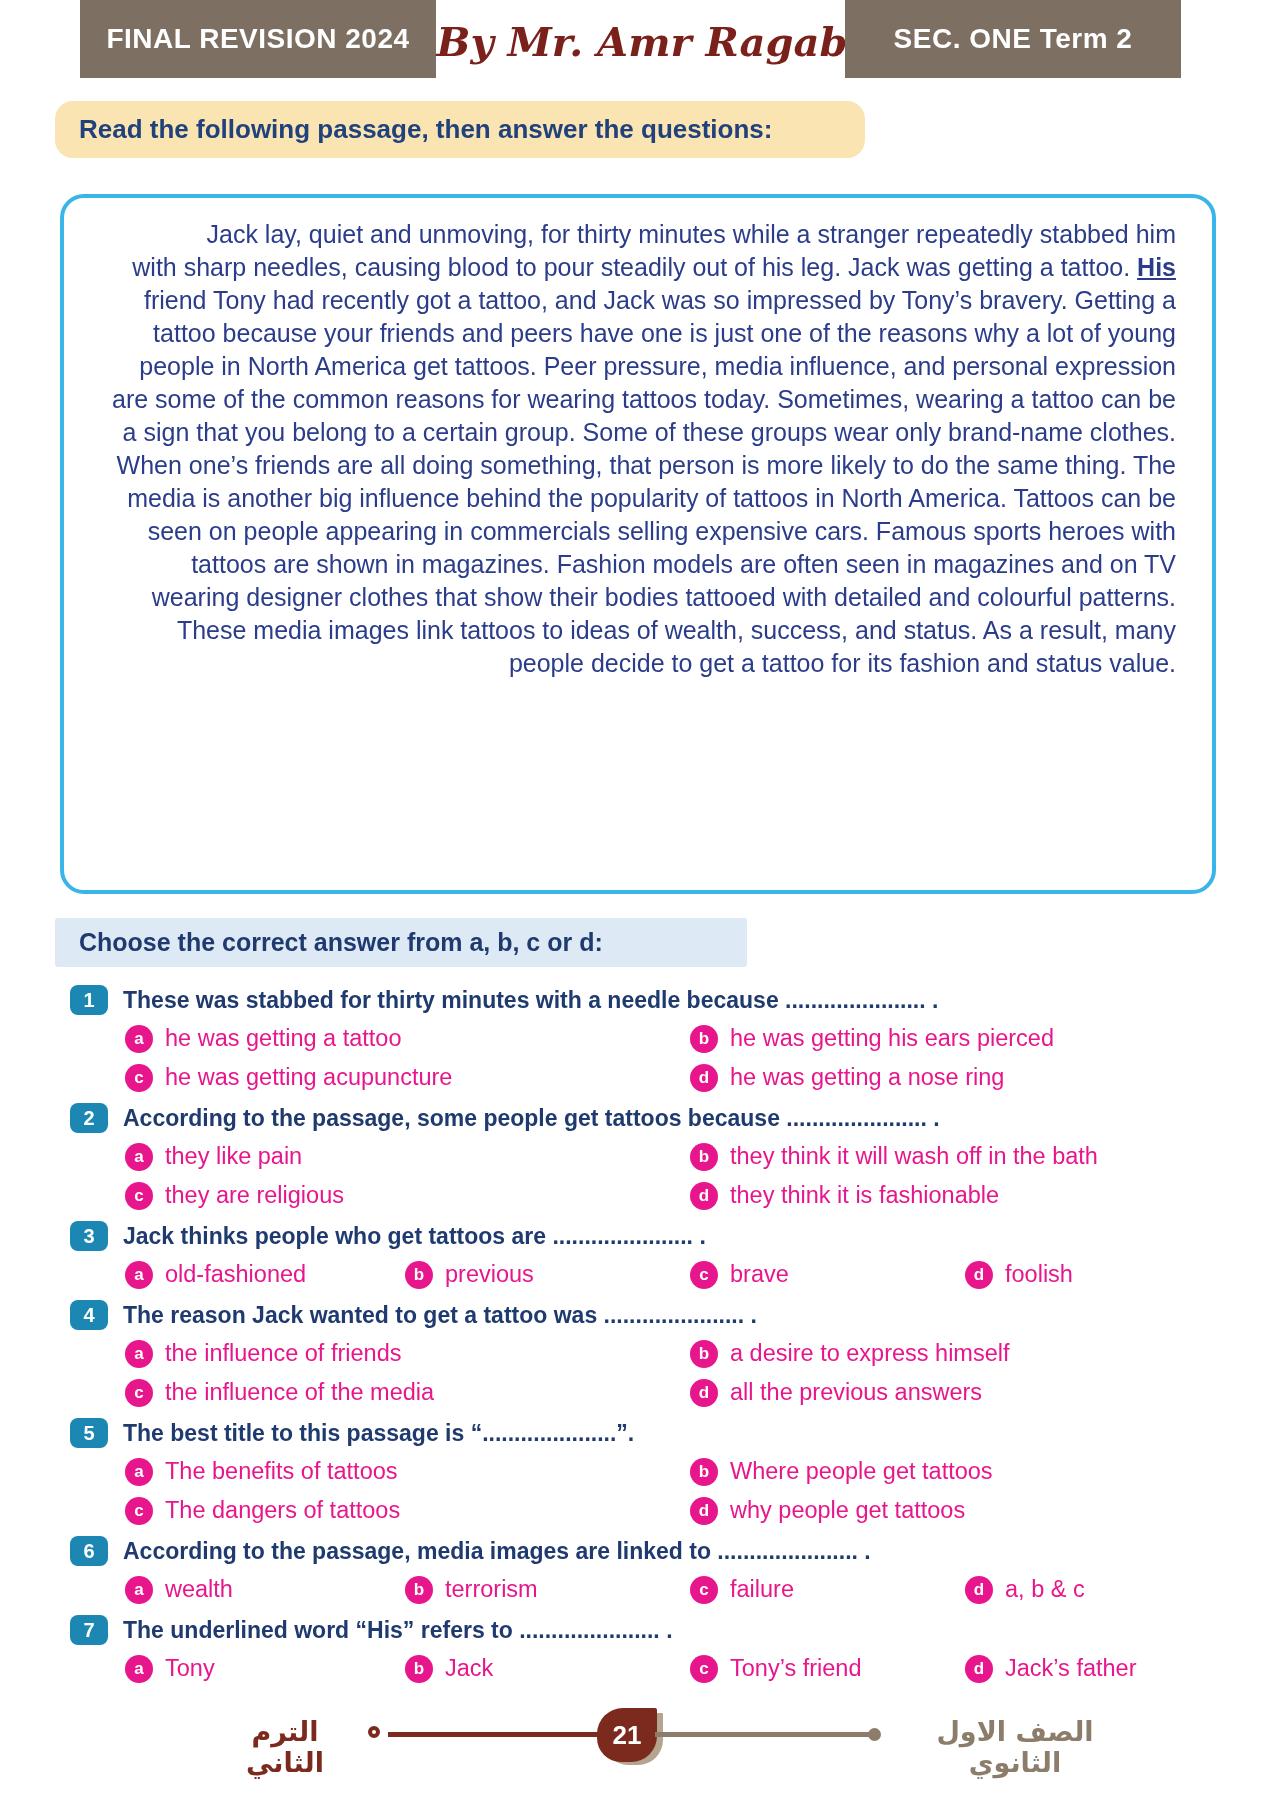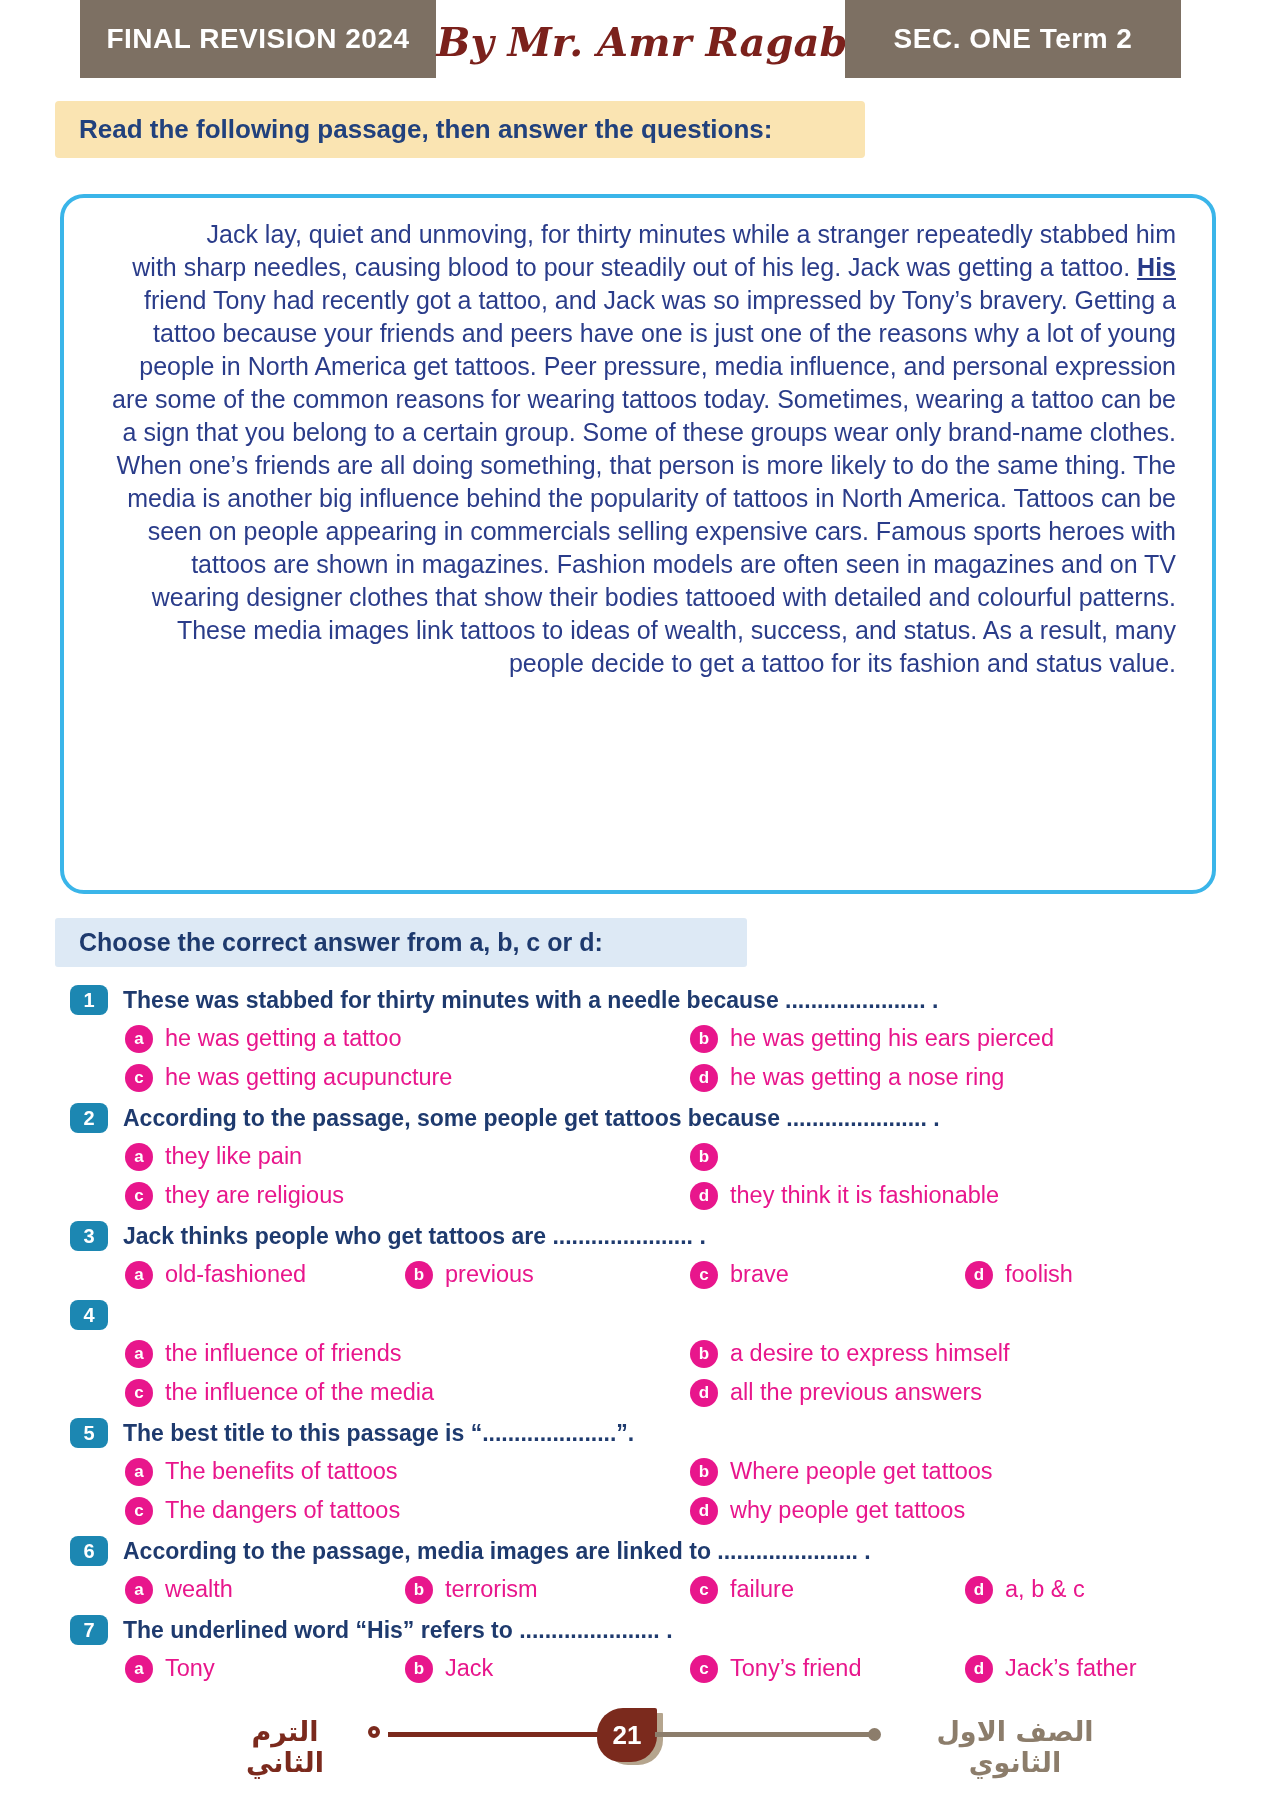--- a/index.html
+++ b/index.html
@@ -26,21 +26,21 @@
   .author {
     position: absolute; left: 452px; top: 6px; width: 380px; height: 70px;
     display: flex; align-items: center; justify-content: center;
     font-family: "DejaVu Serif", serif; font-style: italic; font-weight: bold;
     font-size: 40px; color: #7b211c; white-space: nowrap;
   }
 
   
   .read-banner {
     position: absolute; left: 55px; top: 101px; width: 810px; height: 57px;
-    background: #fae4b2; border-radius: 4px;
+    background: #fae4b2; border-radius: 18px;
     display: flex; align-items: center; padding-left: 24px;
     color: #21417d; font-weight: bold; font-size: 26px;
   }
   .choose-banner {
     position: absolute; left: 55px; top: 918px; width: 692px; height: 49px;
     background: #dde9f5; border-radius: 3px;
     display: flex; align-items: center; padding-left: 24px;
     color: #1e3a6e; font-weight: bold; font-size: 25px;
   }
 
@@ -171,20 +171,21 @@
         <span class="q-num">2</span>
         <span class="q-text">According to the passage, some people get tattoos because ...................... .</span>
       </div>
       <div class="opts two-col">
         <div class="opt">
           <span class="opt-circle">a</span>
           <span class="opt-text">they like pain</span>
         </div>
         <div class="opt">
           <span class="opt-circle">b</span>
+          <span class="opt-text">they think it will wash off in the bath</span>
         </div>
         <div class="opt">
           <span class="opt-circle">c</span>
           <span class="opt-text">they are religious</span>
         </div>
         <div class="opt">
           <span class="opt-circle">d</span>
           <span class="opt-text">they think it is fashionable</span>
         </div>
       </div>
@@ -211,20 +212,21 @@
         <div class="opt">
           <span class="opt-circle">d</span>
           <span class="opt-text">foolish</span>
         </div>
       </div>
     </section>
 
     <section class="question">
       <div class="q-head">
         <span class="q-num">4</span>
+        <span class="q-text">The reason Jack wanted to get a tattoo was ...................... .</span>
       </div>
       <div class="opts two-col">
         <div class="opt">
           <span class="opt-circle">a</span>
           <span class="opt-text">the influence of friends</span>
         </div>
         <div class="opt">
           <span class="opt-circle">b</span>
           <span class="opt-text">a desire to express himself</span>
         </div>

